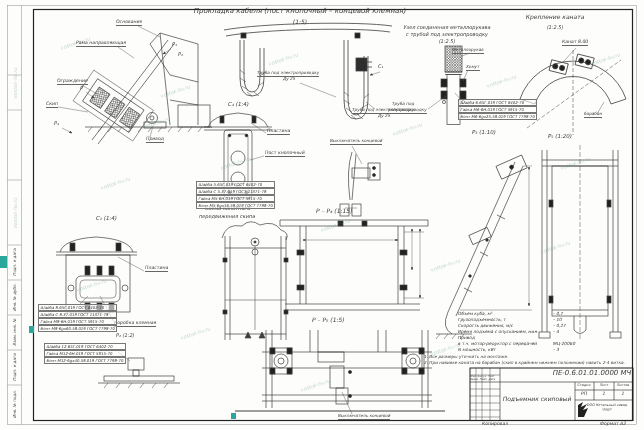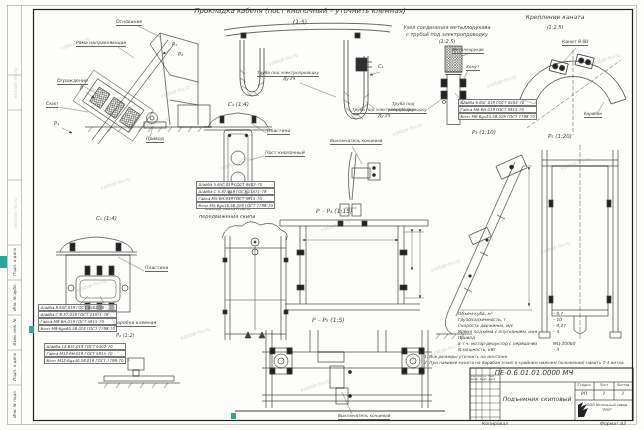--- a/index.html
+++ b/index.html
@@ -432,21 +432,21 @@
 <span class="wm" style="left:430px;top:346px">vostok-hv.ru</span>
 <span class="wm" style="left:590px;top:56px">vostok-hv.ru</span>
 <span class="wm" style="left:140px;top:120px">vostok-hv.ru</span>
 <span class="wm wmv" style="left:0px;top:80px">vostok-hv.ru</span>
 <span class="wm wmv" style="left:0px;top:210px">vostok-hv.ru</span>
 
 <div class="mark" style="left:0;top:256px;height:12px;width:7px"></div>
 <div class="mark" style="left:29px;top:326px;height:7px"></div>
 <div class="mark" style="left:231px;top:413px;height:6px"></div>
 
-<span class="lbl s7 ctr" style="left:300px;top:8px">Прокладка кабеля (пост кнопочный – уточнить клемная)</span>
+<span class="lbl s7 ctr" style="left:300px;top:8px">Прокладка кабеля (пост кнопочный – концевой клемная)</span>
 <span class="lbl s6 ctr" style="left:300px;top:19px">(1:5)</span>
 <span class="lbl s5 ctr" style="left:447px;top:25px">Узел соединения металлорукава</span>
 <span class="lbl s5 ctr" style="left:447px;top:32px">с трубой под электропроводку</span>
 <span class="lbl s5 ctr" style="left:447px;top:39px">(1:2.5)</span>
 <span class="lbl s6 ctr" style="left:555px;top:14px">Крепление каната</span>
 <span class="lbl s5 ctr" style="left:555px;top:25px">(1:2.5)</span>
 <span class="lbl s5" style="left:205px;top:206px">Схема канатного</span>
 <span class="lbl s5" style="left:199px;top:214px">передвижения скипа</span>
 
 <span class="lbl s55" style="left:228px;top:102px">С₄ (1:4)</span>
@@ -517,21 +517,21 @@
 <span class="spec-v" style="top:329px">– 4</span>
 <span class="spec-l" style="top:335px">Привод</span>
 <span class="spec-l" style="top:341px">в т.ч. мотор-редуктор с передачей</span>
 <span class="spec-v" style="top:341px">МЦ-200Б0</span>
 <span class="spec-l" style="top:347px">N мощность, кВт</span>
 <span class="spec-v" style="top:347px">– 3</span>
 
 <span class="lbl s4" style="left:424px;top:355px">1. Все размеры уточнить на монтаже.</span>
 <span class="lbl s4" style="left:424px;top:361px">2. При навивке каната на барабан (скип в крайнем нижнем положении) навить 2-4 витка.</span>
 
-<span class="lbl s7 ctr" style="left:534px;top:370px">ПЕ-0.6.01.01.0000 МЧ</span>
+<span class="lbl s7 ctr" style="left:592px;top:370px">ПЕ-0.6.01.01.0000 МЧ</span>
 <span class="lbl s6 ctr" style="left:537px;top:396px">Подъемник скиповый</span>
 <span class="lbl s3 ctr" style="left:584px;top:384px">Стадия</span>
 <span class="lbl s3 ctr" style="left:604px;top:384px">Лист</span>
 <span class="lbl s3 ctr" style="left:623px;top:384px">Листов</span>
 <span class="lbl s45 ctr" style="left:584px;top:392px">РП</span>
 <span class="lbl s45 ctr" style="left:604px;top:392px">1</span>
 <span class="lbl s45 ctr" style="left:623px;top:392px">1</span>
 <span class="lbl s3 ctr" style="left:607px;top:404px">ООО Котельный завод</span>
 <span class="lbl s3 ctr" style="left:607px;top:409px">"РЭП"</span>
 <span class="lbl" style="left:470.5px;top:376px;font-size:2.6px;width:29px;white-space:normal">Изм. Кол.уч. Лист №док. Подп. Дата</span>

